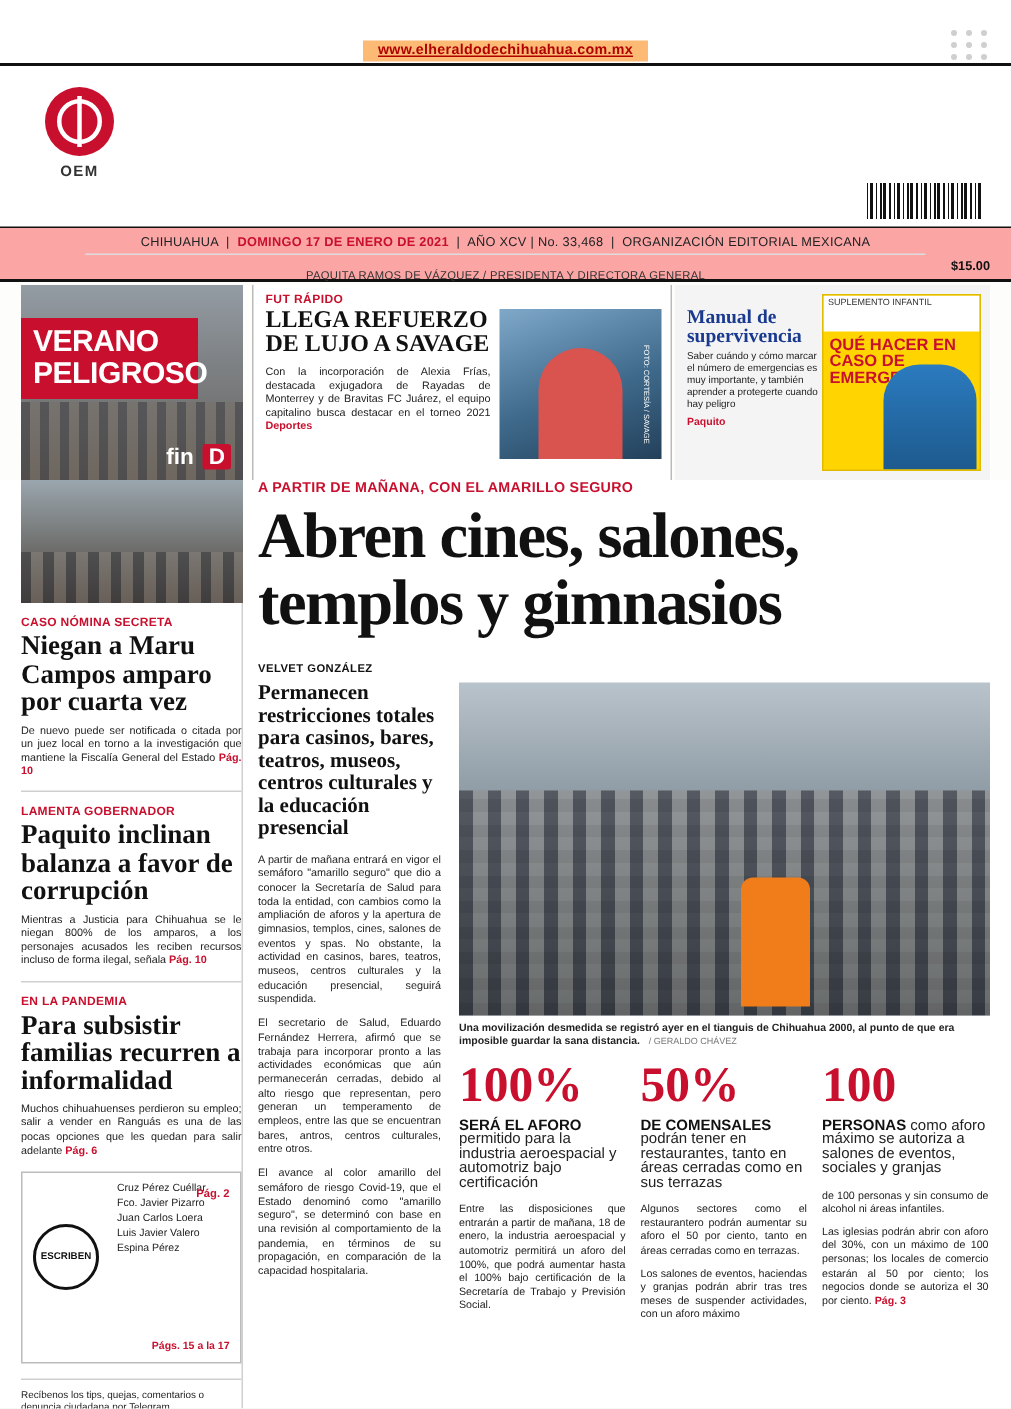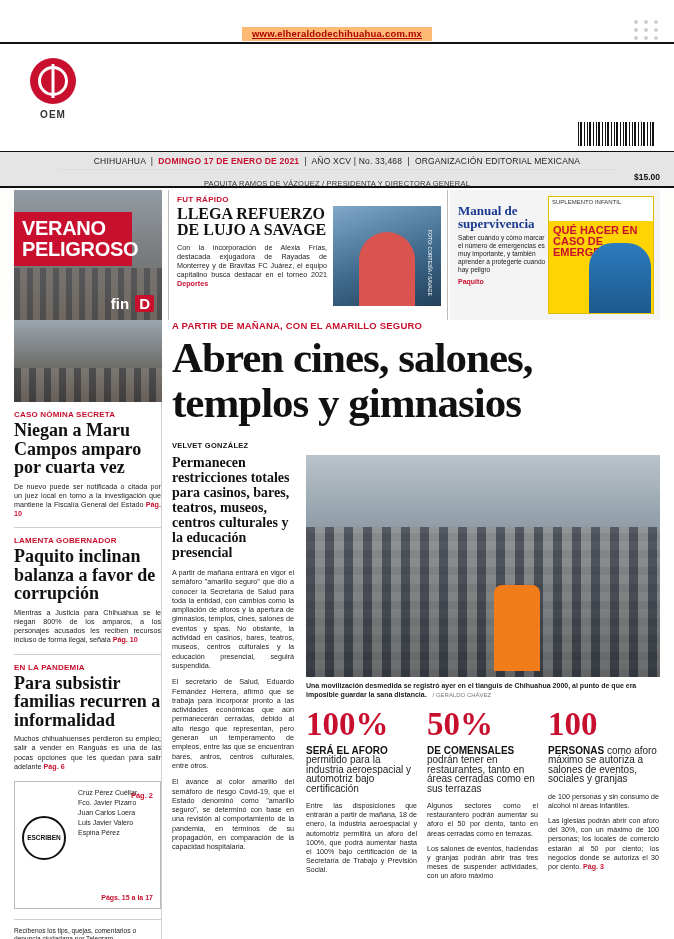--- a/index.html
+++ b/index.html
@@ -79,21 +79,21 @@
     color:#111; margin-top:-4px;
   }
   .barcode {
     position:absolute; right:18px; top:78px;
     width:78px; height:24px;
     background:repeating-linear-gradient(90deg,#111 0 1px,#fff 1px 2px,#111 2px 4px,#fff 4px 6px,#111 6px 7px,#fff 7px 9px);
   }
   
   .dateline {
     position:absolute; top:152px; left:0; width:674px; height:36px;
-    background:#e5e5e5; border-bottom:2px solid #111;
+    background:#fca5a5; border-bottom:2px solid #111;
     text-align:center;
   }
   .dateline-1 {
     font-family:"Liberation Sans", sans-serif;
     font-size:8.5px; color:#222; padding-top:4px; letter-spacing:.2px;
   }
   .dateline-1 .red { color:#c8102e; font-weight:bold; }
   .dateline-2 {
     font-family:"Liberation Sans", sans-serif;
     font-size:7.5px; color:#333; margin-top:3px; letter-spacing:.2px;

